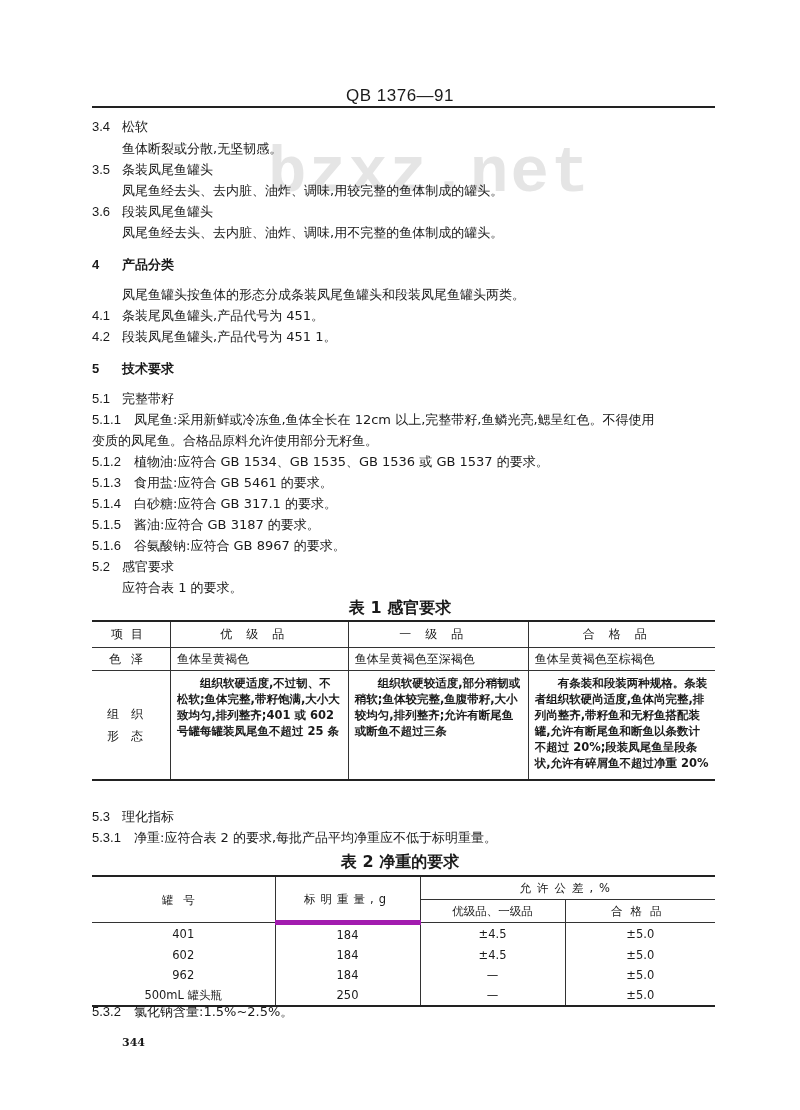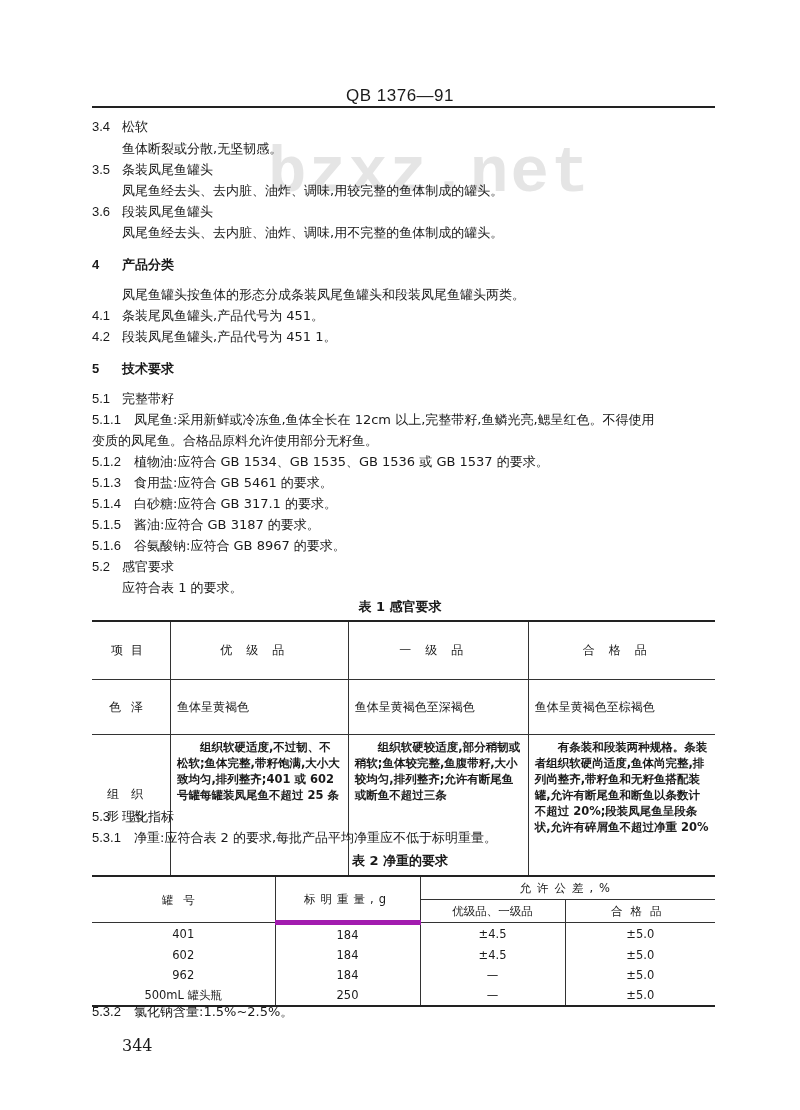--- a/index.html
+++ b/index.html
@@ -9,41 +9,41 @@
     font-family: "DejaVu Sans", "Liberation Sans", sans-serif;
   }
   .abs { position: absolute; white-space: nowrap; }
   .hdr { top: 86px; left: 0; width: 800px; text-align: center; font-size: 17px; font-weight: normal; letter-spacing: 0.5px; font-family: "Liberation Sans", sans-serif; }
   .hdr-rule { position: absolute; left: 92px; top: 106px; width: 623px; height: 2px; background: #222; }
   .line { position: absolute; left: 92px; font-size: 13px; line-height: 18px; white-space: nowrap; }
   .line .num { display: inline-block; min-width: 30px; font-family: "Liberation Sans", sans-serif; }
   .line.wide .num { min-width: 42px; }
   .line.bold { font-weight: bold; }
   .indent { left: 122px; }
-  .caption { position: absolute; left: 0; width: 800px; text-align: center; font-size: 13px; font-weight: bold; }
+  .caption { position: absolute; left: 0; width: 800px; text-align: center; font-size: 16px; font-weight: bold; }
   .watermark { position: absolute; left: 268px; top: 138px; font-size: 64px; font-weight: bold; color: rgba(160,160,160,0.28); font-family: Liberation Mono, monospace; letter-spacing: 2px; }
 
   table { position: absolute; border-collapse: collapse; font-size: 12px; }
   .t1 { left: 92px; top: 620px; width: 623px; border-top: 2px solid #222; border-bottom: 2px solid #222; }
-  .t1 td { border-bottom: 1px solid #333; border-left: 1px solid #333; padding: 18px 6px; vertical-align: middle; line-height: 17px; margin-top: 24px; }
+  .t1 td { border-bottom: 1px solid #333; border-left: 1px solid #333; padding: 2px 6px; vertical-align: middle; line-height: 17px; margin-top: 24px; }
   .t1 td:first-child { border-left: none; text-align: center; width: 66px; }
   .t1 tr.h td { text-align: center; height: 21px; letter-spacing: 14px; }
   .t1 tr.h td:first-child { letter-spacing: 8px; }
   .t1 tr.r td { height: 18px; }
   .t1 td.wrap { white-space: normal; vertical-align: top; font-size: 11.5px; line-height: 16px; padding-top: 4px; text-indent: 2em; font-weight: bold; }
   .t1 td.stack { letter-spacing: 12px; line-height: 22px; }
   .t2 { left: 92px; top: 875px; width: 623px; border-top: 2px solid #222; border-bottom: 2px solid #222; font-size: 11.5px; }
   .t2 td { text-align: center; border-left: 1px solid #333; padding: 1px 4px; line-height: 18px; }
   .t2 td.first { border-left: none; }
   .t2 tr.hdr1 td, .t2 tr.hdr2 td { border-bottom: 1px solid #333; }
   .t2 tr.hdr1 td { height: 20px; }
   .t2 tr.hdr2 td { height: 20px; }
   .t2 .sp { letter-spacing: 10px; }
   .t2 tr.d td { height: 18px; font-family: "DejaVu Sans", sans-serif; }
-  .pagenum { position: absolute; left: 122px; top: 1036px; font-size: 16px; font-family: "DejaVu Serif", serif; }
+  .pagenum { position: absolute; left: 122px; top: 1036px; font-size: 11px; font-family: "DejaVu Serif", serif; font-weight: bold; }
 </style>
 </head>
 <body>
 
 <div class="abs hdr">QB 1376—91</div>
 <div class="hdr-rule"></div>
 <div class="watermark">bzxz.net</div>
 
 <div class="line" style="top:118px"><span class="num">3.4</span><span>松软</span></div>
 <div class="line indent" style="top:140px">鱼体断裂或分散,无坚韧感。</div>

